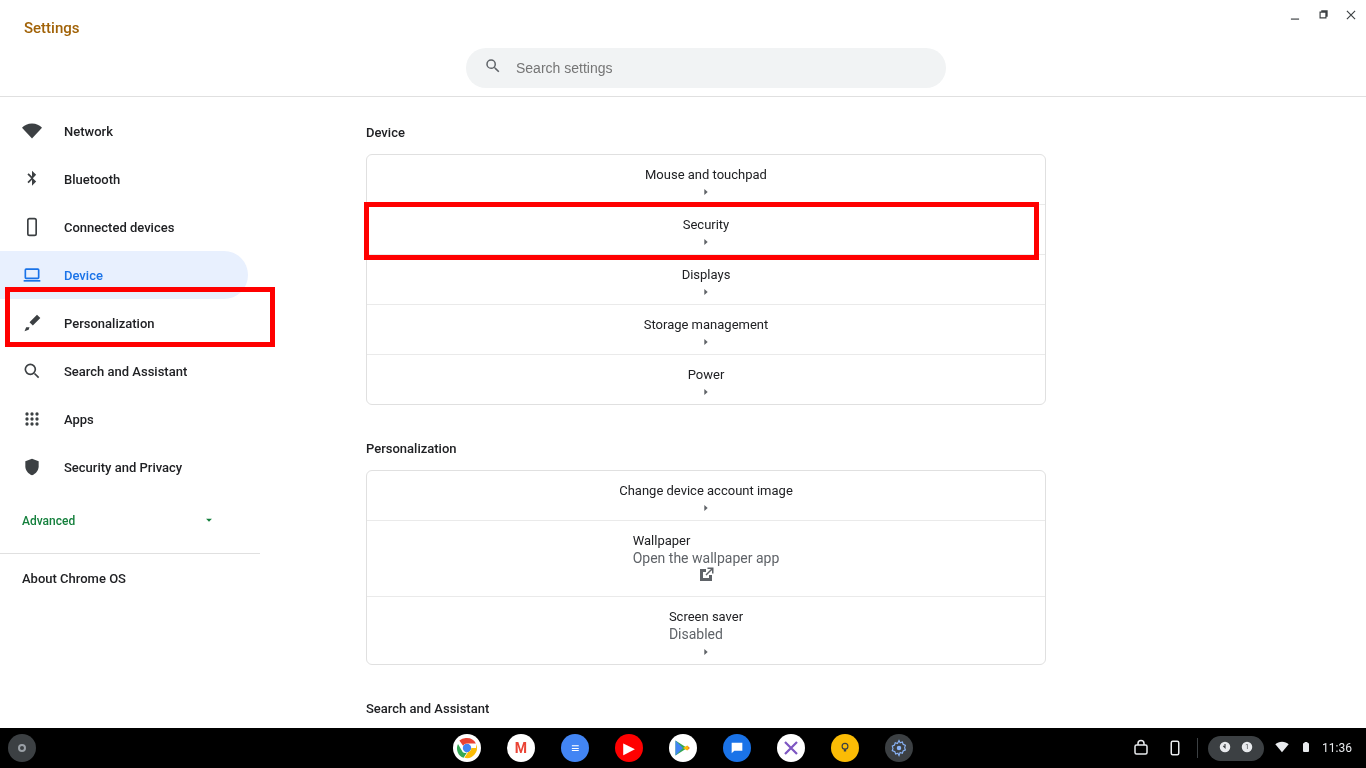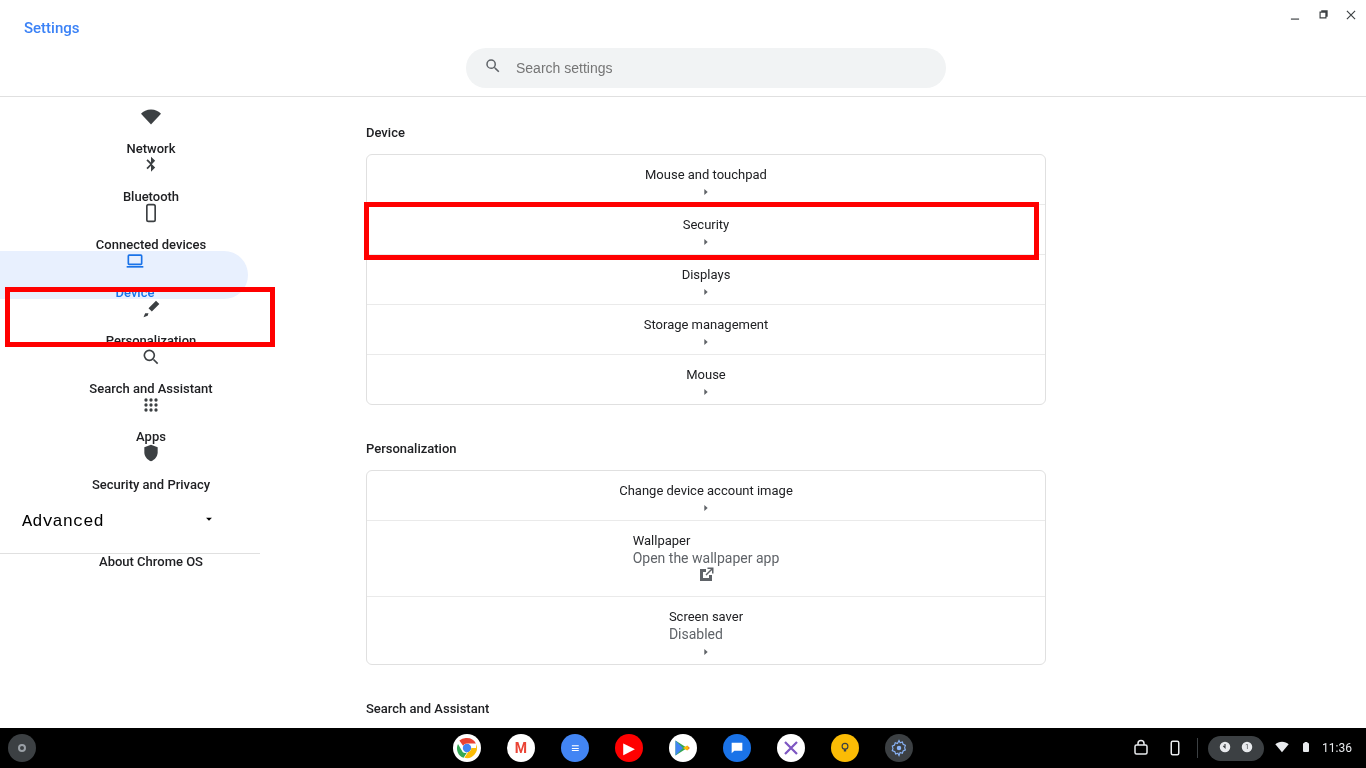--- a/index.html
+++ b/index.html
@@ -1,31 +1,31 @@
 <!DOCTYPE html>
 <html><head>
 <meta charset="utf-8">
 <style>
   * { box-sizing: border-box; margin: 0; padding: 0; }
   html, body { width: 1366px; height: 768px; overflow: hidden; font-family: Roboto, "Segoe UI", Arial, sans-serif; background: #fff; color: #202124; }
   .window-controls { position: absolute; top: 8px; right: 8px; display: flex; gap: 14px; align-items: center; z-index: 50; }
   .window-controls .wc { width: 14px; height: 14px; display: flex; align-items: center; justify-content: center; color: #3c4043; cursor: pointer; }
   .header { height: 56px; display: flex; align-items: center; padding: 0 24px; border-bottom: 1px solid #fff; position: relative; }
-  .header-title { font-size: 15px; font-weight: 500; color: #3b82f6; }
+  .header-title { font-size: 15px; font-weight: 500; color: #a16207; }
   .search-pill { position: absolute; left: 466px; top: 48px; width: 480px; height: 40px; background: #f1f3f4; border-radius: 20px; display: flex; align-items: center; padding: 0 18px; gap: 14px; }
   .search-pill svg { width: 18px; height: 18px; color: #5f6368; }
   .search-pill input { border: none; background: transparent; outline: none; font-size: 14px; color: #5f6368; flex: 1; }
   .body-area { position: absolute; top: 96px; left: 0; right: 0; bottom: 40px; border-top: 1px solid #e0e0e0; }
   .sidebar { position: absolute; left: 0; top: 0; width: 280px; padding-top: 10px; }
-  .nav-item { display: flex; align-items: center; height: 48px; padding-left: 22px; gap: 14px; font-size: 13px; font-weight: 500; color: #202124; cursor: pointer; border-radius: 0 24px 24px 0; flex-direction: column; }
+  .nav-item { display: flex; align-items: center; height: 48px; padding-left: 22px; gap: 22px; font-size: 13px; font-weight: 500; color: #202124; cursor: pointer; border-radius: 0 24px 24px 0; }
   .nav-item .ic { width: 20px; height: 20px; display: inline-flex; align-items: center; justify-content: center; color: #3c4043; }
   .nav-item.selected { background: #e8f0fe; color: #1a73e8; width: 248px; }
   .nav-item.selected .ic { color: #1a73e8; }
   .highlight-red { position: absolute; border: 5px solid #ff0000; pointer-events: none; }
-  .adv { display: flex; align-items: center; justify-content: space-between; height: 48px; padding: 0 24px 0 22px; font-size: 17px; font-weight: 500; color: #000000; cursor: pointer; width: 240px; font-family: Liberation Mono, monospace; }
+  .adv { display: flex; align-items: center; justify-content: space-between; height: 48px; padding: 0 24px 0 22px; font-size: 12px; font-weight: 500; color: #15803d; cursor: pointer; width: 240px; }
   .sep { height: 1px; background: #e0e0e0; margin: 8px 0 0 0; width: 260px; }
   .main { position: absolute; left: 366px; top: 0; width: 680px; padding-top: 28px; }
   .section-title { font-size: 13px; font-weight: 500; color: #202124; margin: 0 0 14px 0; }
   .card { border: 1px solid #e0e0e0; border-radius: 6px; margin-bottom: 36px; }
   .row { display: flex; align-items: center; min-height: 48px; padding: 12px 20px; border-bottom: 1px solid #eaeaea; cursor: pointer; justify-content: space-between; flex-direction: column; }
   .row:last-child { border-bottom: none; }
   .row-text { font-size: 13px; color: #202124; }
   .row-sub { font-size: 14px; color: #5f6368; margin-top: 2px; }
   .chev { width: 10px; height: 10px; color: #5f6368; }
   .ext { width: 18px; height: 18px; color: #5f6368; }
@@ -184,21 +184,21 @@
               <path d="M8 5l8 7-8 7z" fill="currentColor"></path>
             </svg></span>
       </div>
       <div class="row">
         <span class="row-text">Storage management</span>
         <span class="chev"><svg viewBox="0 0 24 24" width="10" height="10">
               <path d="M8 5l8 7-8 7z" fill="currentColor"></path>
             </svg></span>
       </div>
       <div class="row">
-        <span class="row-text">Mouse</span>
+        <span class="row-text">Power</span>
         <span class="chev"><svg viewBox="0 0 24 24" width="10" height="10">
               <path d="M8 5l8 7-8 7z" fill="currentColor"></path>
             </svg></span>
       </div>
     </div>
 
     <div class="section-title">Personalization</div>
     <div class="card">
       <div class="row">
         <span class="row-text">Change device account image</span>

